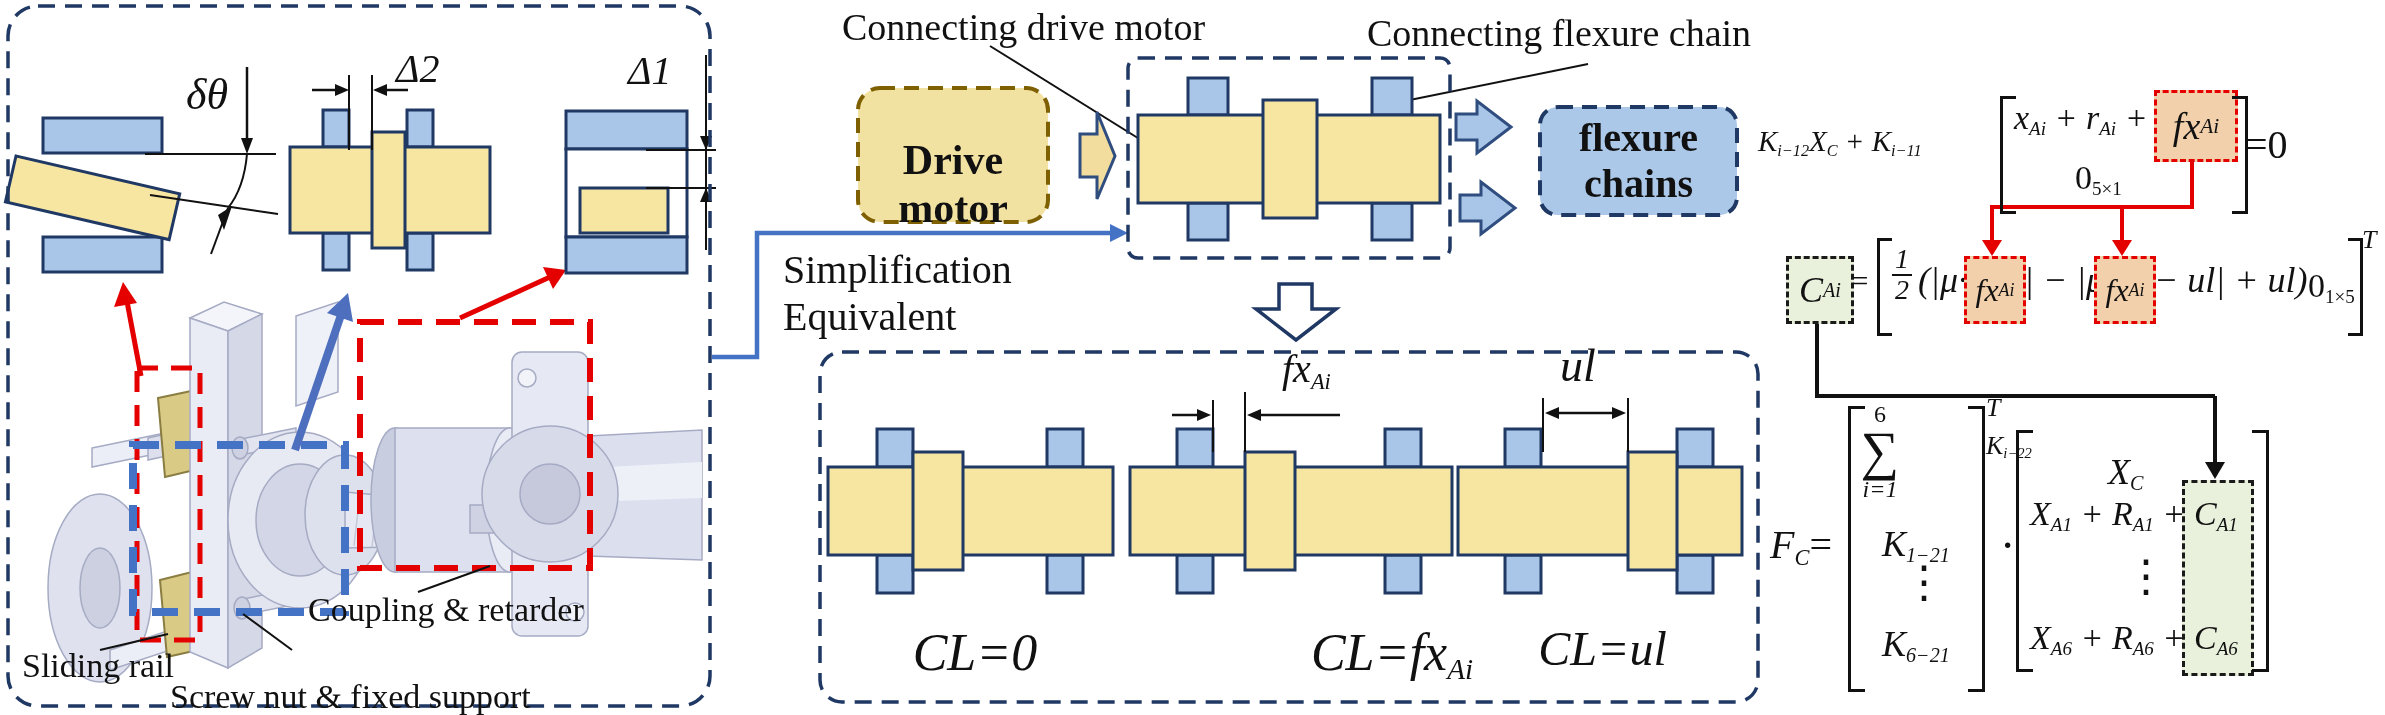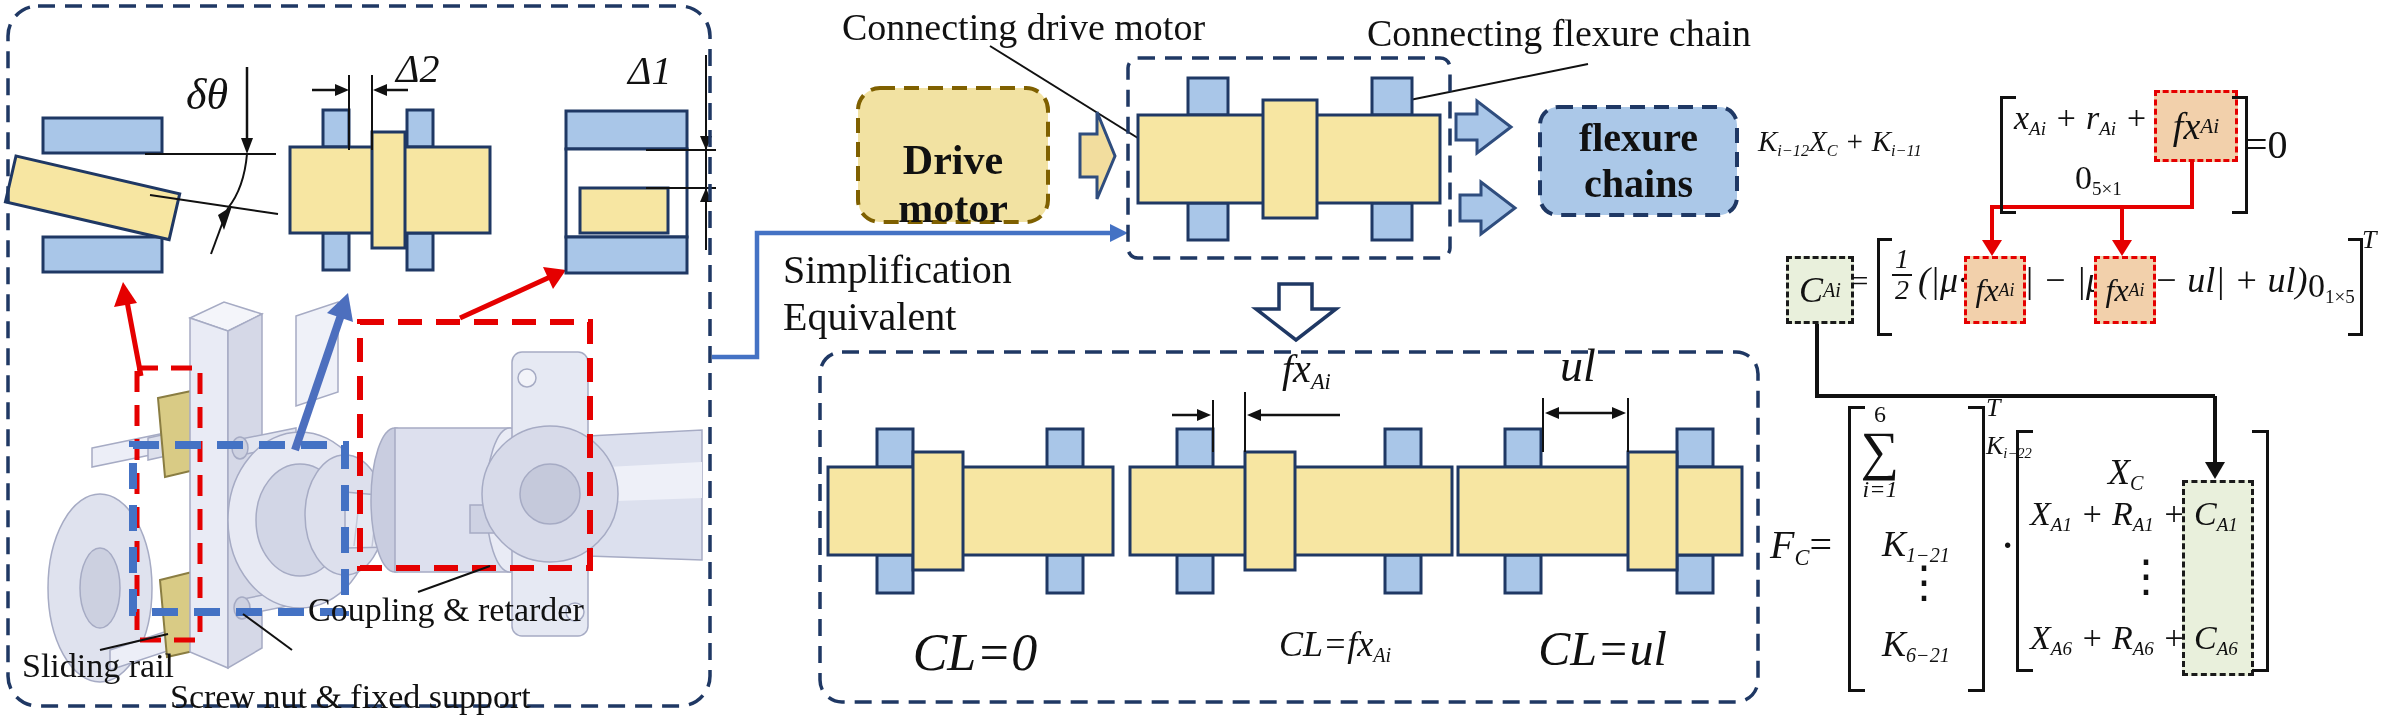--- a/index.html
+++ b/index.html
@@ -221,21 +221,21 @@
 </div>
 <div class="txt" style="left:783px;top:246px;font-size:40px;line-height:1.18;">
   <div>Simplification</div>
   <div>Equivalent</div>
 </div>
 
 <div class="txt it" style="left:1282px;top:348px;font-size:40px;text-align:right;"><span>fx</span><span class="sb">Ai</span></div>
 <div class="txt it" style="left:1560px;top:342px;font-size:46px;">ul</div>
 
 <div class="txt it ctr" style="left:880px;top:626px;width:190px;font-size:52px;"><span>CL</span><span>=</span><span>0</span></div>
-<div class="txt it ctr" style="left:1225px;top:626px;width:220px;font-size:36px;"><span>CL</span><span>=</span><span>fx</span><span class="sb">Ai</span></div>
+<div class="txt it ctr" style="left:1282px;top:626px;width:220px;font-size:52px;"><span>CL</span><span>=</span><span>fx</span><span class="sb">Ai</span></div>
 <div class="txt it ctr" style="left:1495px;top:624px;width:215px;font-size:48px;"><span>CL</span><span>=</span><span>ul</span></div>
 
 <div class="txt eq" style="left:1758px;top:126px;"><span>K</span><span class="sb">i−12</span><span>X</span><span class="sb">C</span> <span>+</span> <span>K</span><span class="sb">i−11</span></div>
 <div class="brL" style="left:2000px;top:96px;width:13px;height:112px;"></div>
 <div class="txt eq" style="left:2014px;top:100px;font-size:34px;"><span>x</span><span class="sb">Ai</span> <span>+</span> <span>r</span><span class="sb">Ai</span> <span>+</span></div>
 <div class="hibox fxbox" style="left:2154px;top:90px;width:78px;height:66px;font-size:38px;font-style:italic;">
       <span>fx</span>
       <span class="sb">Ai</span>
     </div>
 <div class="txt eq" style="left:2075px;top:160px;font-size:34px;font-style:normal;"><span>0</span><span class="sb" style="font-style:normal;">5×1</span></div>

